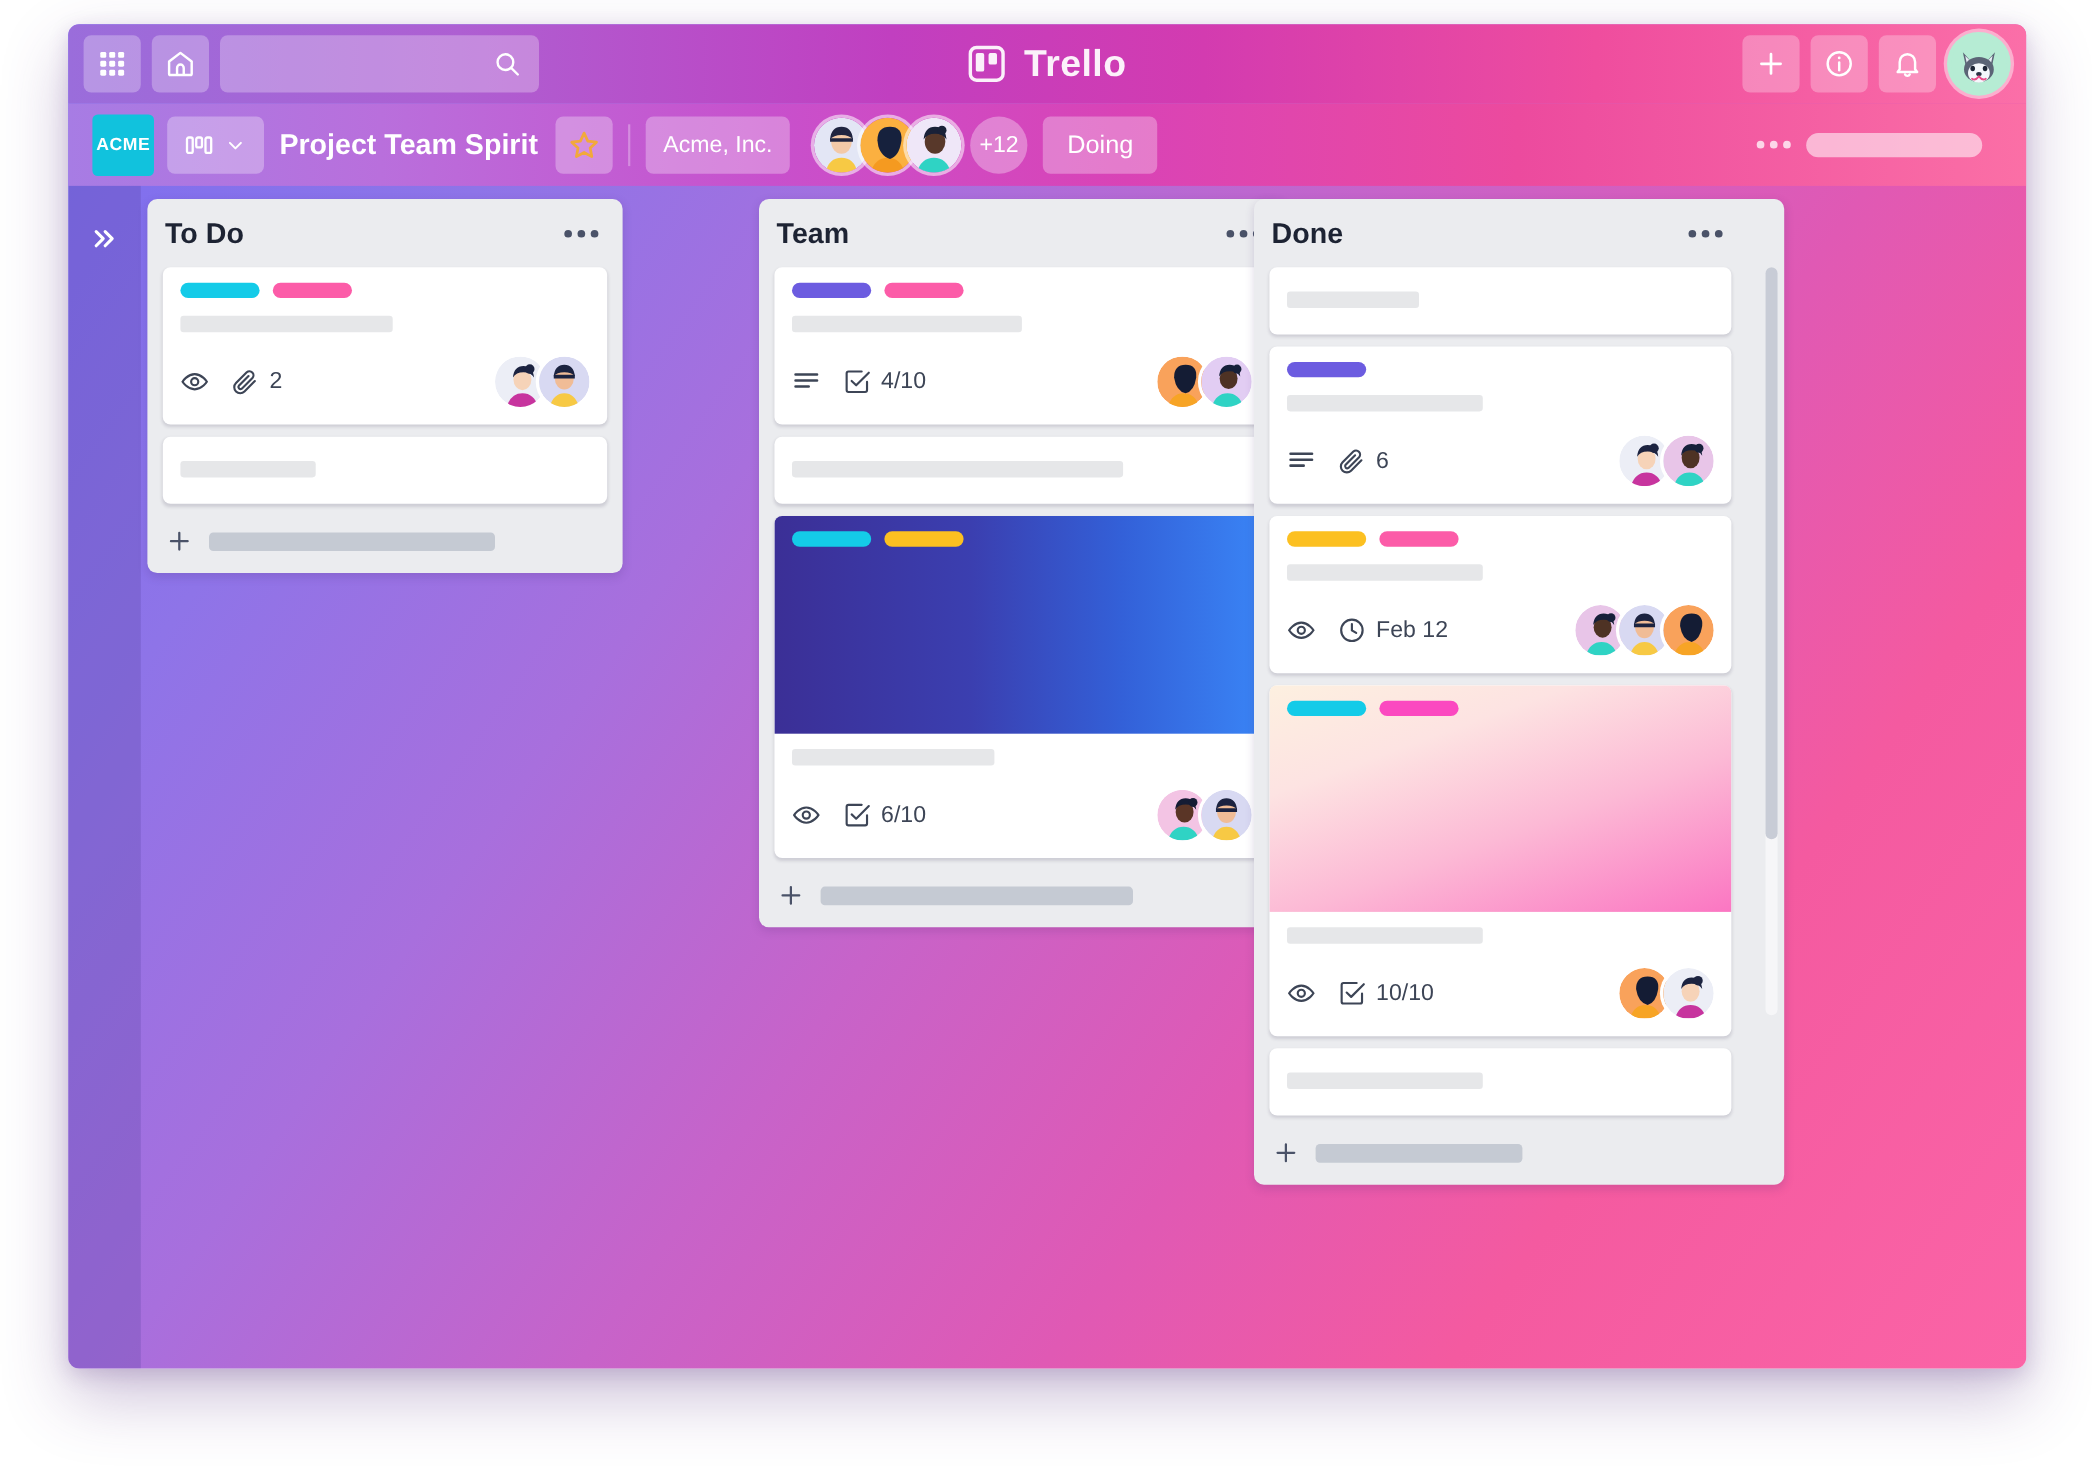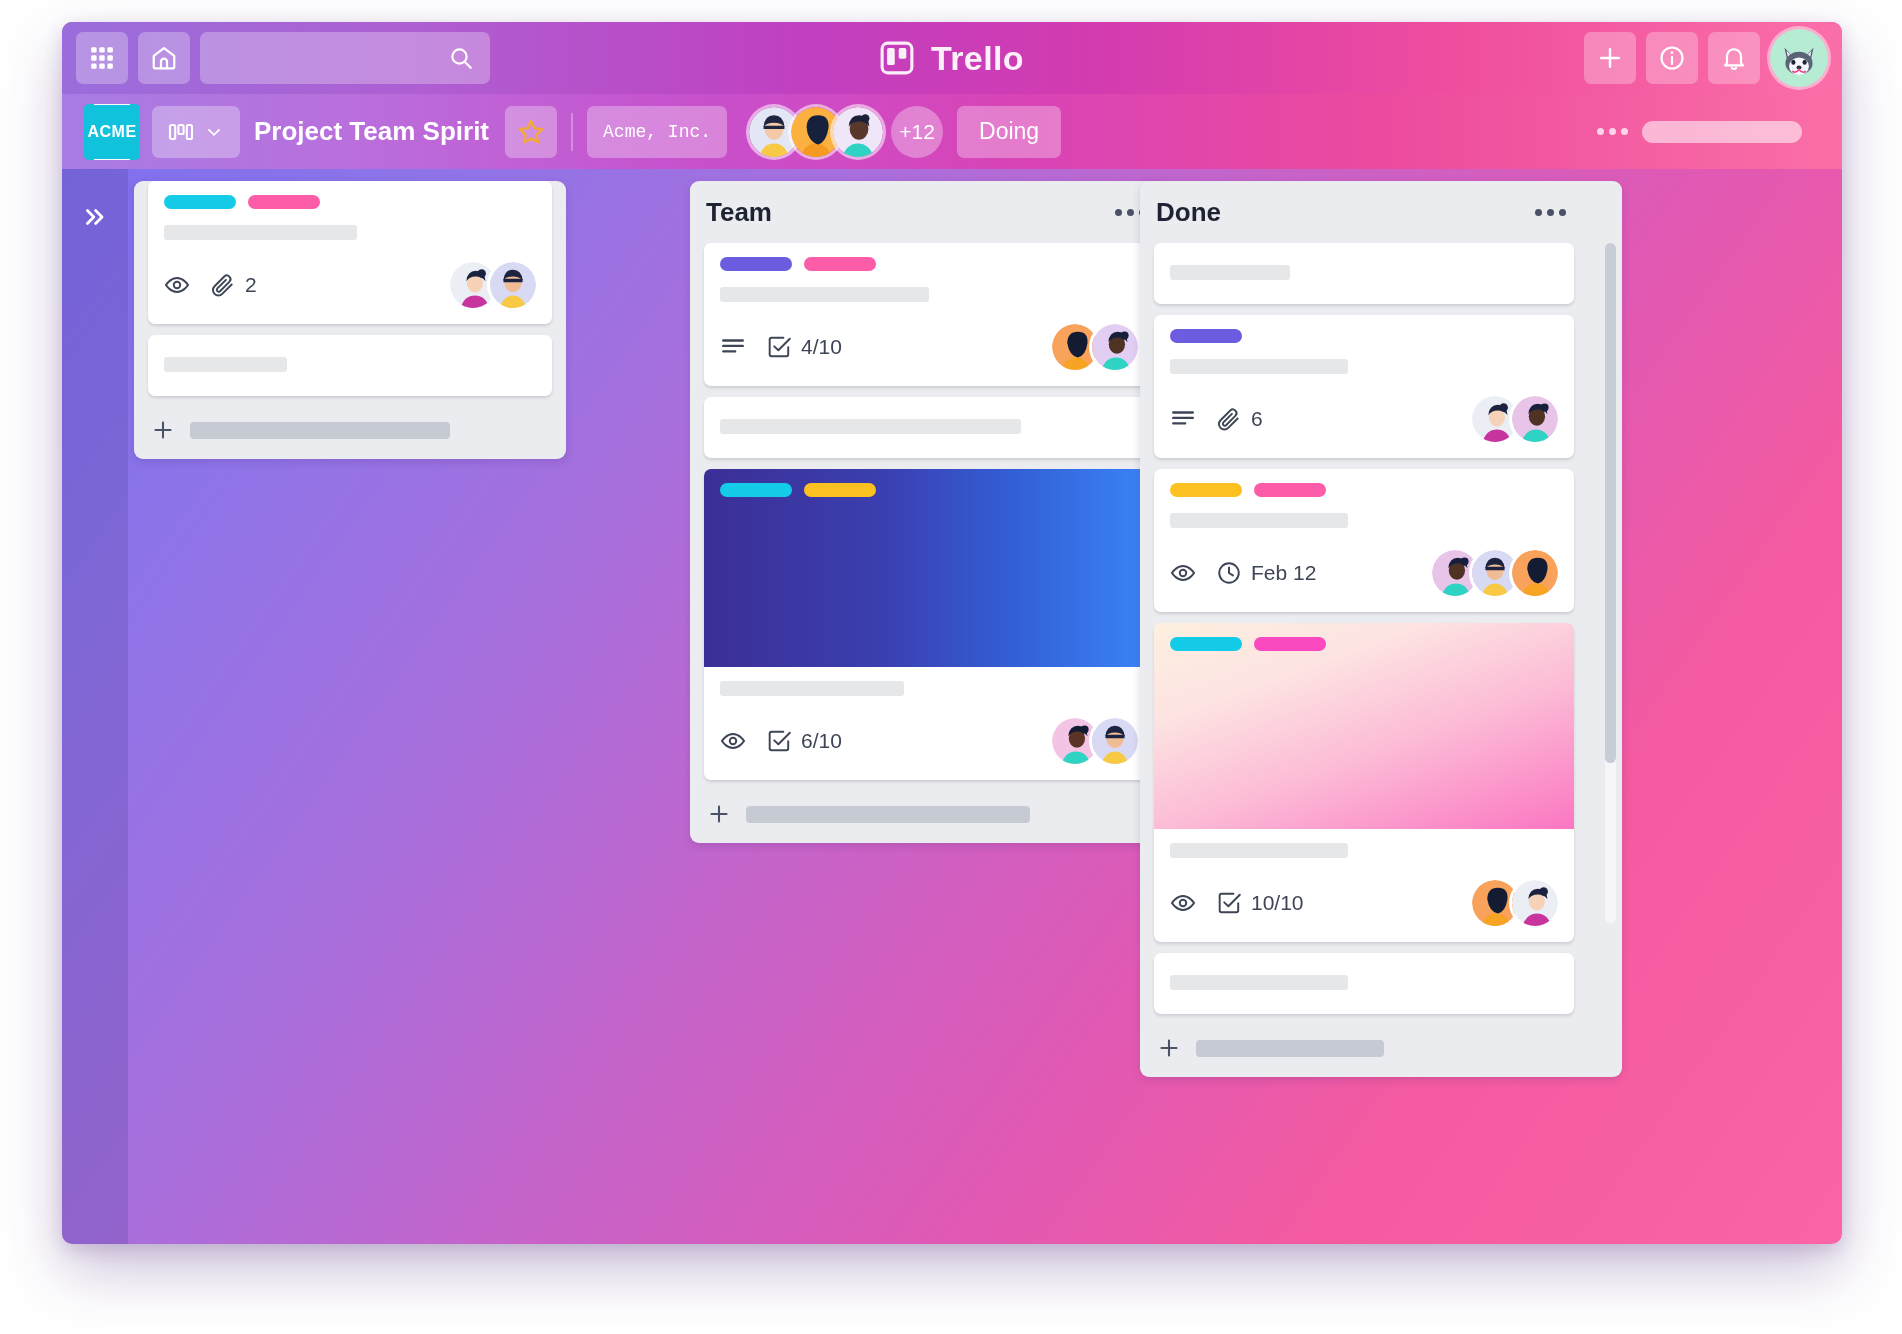--- a/index.html
+++ b/index.html
@@ -61,36 +61,36 @@
 
   
   #board-header {
     position: absolute; left: 0; top: 72px; width: 100%; height: 75px;
     background: linear-gradient(90deg, #a77ce4 0%, #b96fdc 16%, #c850cc 36%, #d943b6 54%, #ec4a9e 74%, #fb6fa6 100%);
     display: flex; align-items: center; padding: 0 18px 0 0;
   }
   #acme-logo {
     width: 56px; height: 56px; margin: 0 12px 0 22px;
     background: #11c2dd; border-radius: 5px; flex:none;
-    display:flex; flex-direction:column; align-items:center; justify-content:center; gap:19px;
+    display:flex; flex-direction:row; align-items:center; justify-content:center; gap:19px;
   }
   #acme-logo .rule { width: 36px; height: 3px; background:#fff; }
   #acme-logo .word { color:#fff; font-size: 16px; font-weight: bold; letter-spacing:.5px; line-height:1; }
 
   .hdr-pill {
     height: 52px; border-radius: 7px; background: rgba(255,255,255,.30);
     display: flex; align-items: center; padding: 0 16px; gap: 10px; flex:none;
   }
   #board-title { color:#fff; font-size: 26px; font-weight: bold; margin: 0 16px 0 14px; white-space:nowrap; }
   #star-btn {
     width: 52px; height: 52px; border-radius: 7px; background: rgba(255,255,255,.30);
     display:flex; align-items:center; justify-content:center; flex:none;
   }
   #hdr-divider { width: 2px; height: 38px; background: rgba(255,255,255,.30); margin: 0 14px; flex:none; }
-  #team-name { color:#fff; font-size: 18px; font-family: Liberation Mono, monospace; }
+  #team-name { color:#fff; font-size: 21px; }
   #members { display:flex; align-items:center; margin-left: 22px; }
   .member {
     width: 50px; height: 50px; border-radius: 50%; margin-left: -8px;
     box-shadow: 0 0 0 3px rgba(255,255,255,.55);
     overflow:hidden; flex:none;
   }
   .member:first-child { margin-left: 0; }
   #member-more {
     width: 52px; height: 52px; border-radius: 50%; background: rgba(255,255,255,.32);
     display:flex; align-items:center; justify-content:center;
@@ -359,20 +359,28 @@
           <path d="M5.5 6.5 11 12l-5.5 5.5"></path>
             <path d="M12.5 6.5 18 12l-5.5 5.5"></path>
         </svg>
       </span>
     </div>
   </div>
 
   <div id="board">
 
     <div class="list" id="list-todo" style="left:6px; top:12px; width:432px;">
+      <div class="list-header">
+        <span class="list-title">To Do</span>
+        <span class="list-dots">
+          <i></i>
+            <i></i>
+            <i></i>
+        </span>
+      </div>
 
       <div class="card">
         <div class="card-body">
           <div class="labels">
             <span class="label" style="background:#14cbe8"></span>
             <span class="label" style="background:#fc5ca8"></span>
           </div>
           <div class="ghost-line" style="width:52%"></div>
           <div class="card-foot">
             <div class="badges">

